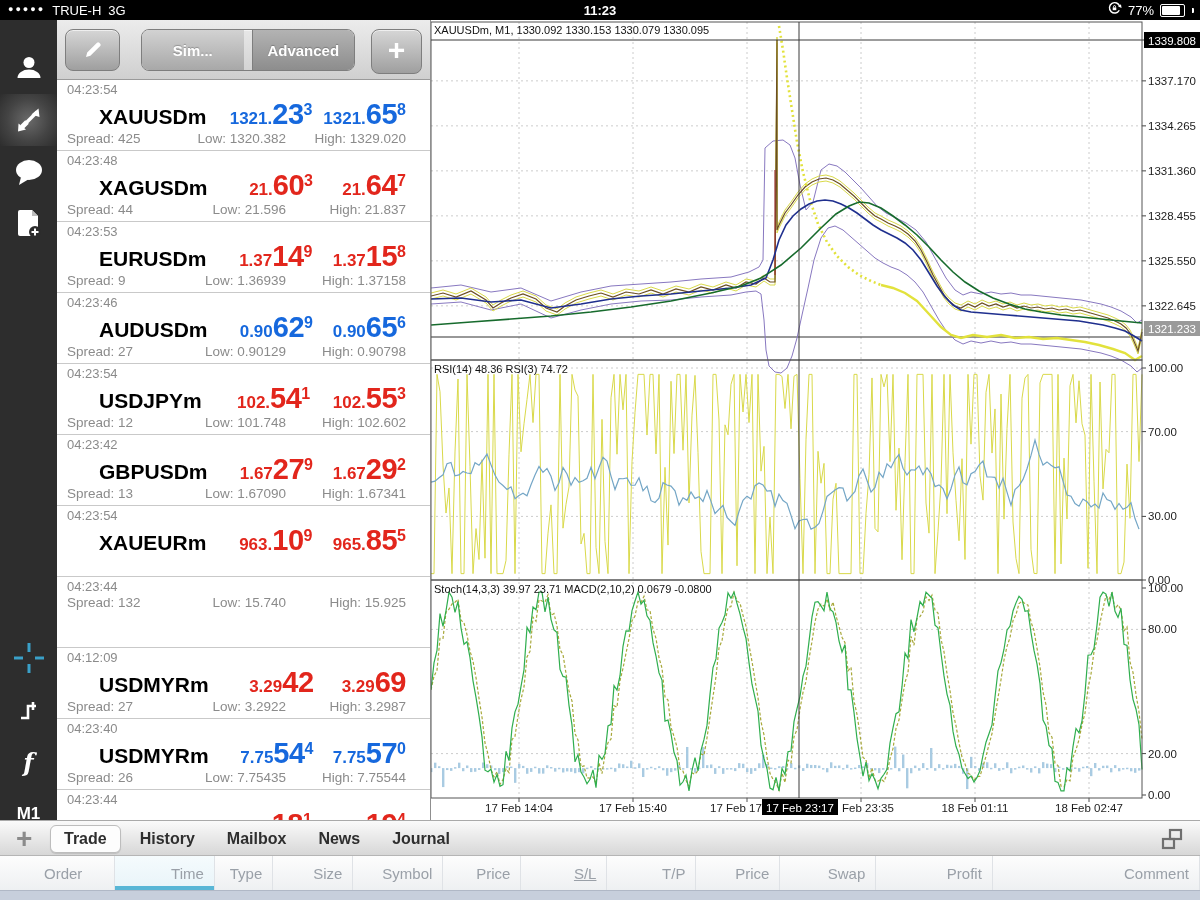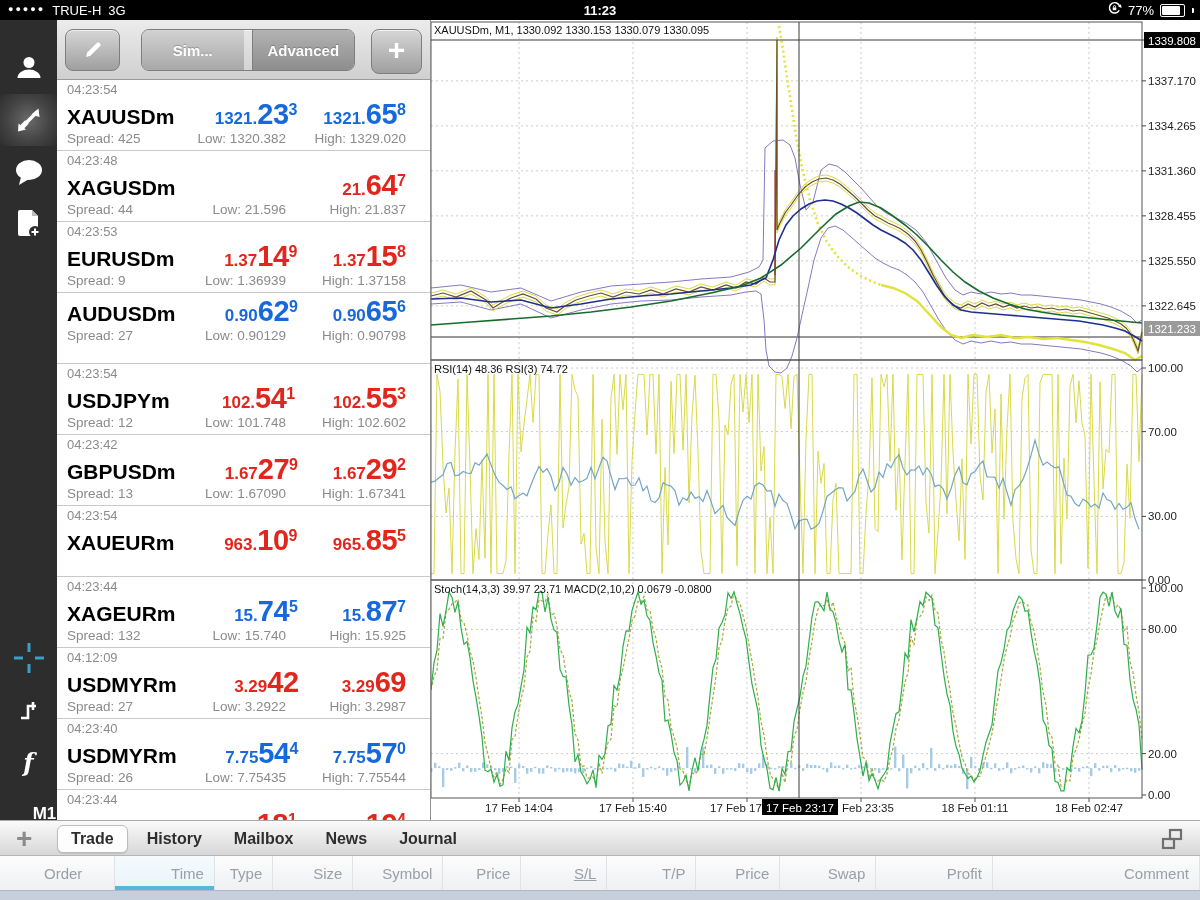--- a/index.html
+++ b/index.html
@@ -15,55 +15,55 @@
   .batt{position:relative;width:23px;height:11px;border:1px solid #fff;border-radius:2px;display:inline-block;}
   .batt .fill{position:absolute;left:1px;top:1px;bottom:1px;width:77%;background:#fff;border-radius:1px;}
   .batt-tip{width:2px;height:5px;background:#fff;border-radius:0 1px 1px 0;margin-left:1px;}
 
   
   .main{position:absolute;left:0;top:20px;width:1200px;height:800px;}
   .sidebar{position:absolute;left:0;top:0;width:57px;height:800px;background:#2d2d2d;}
   .side-ic{position:absolute;left:0;width:57px;height:52px;display:flex;align-items:center;justify-content:center;}
   .side-ic.sel{background:radial-gradient(circle at 50% 50%,#6a6a6a 0%,#444 55%,#2d2d2d 100%);}
   .side-f{font-family:"DejaVu Serif",serif;font-style:italic;font-weight:700;font-size:24px;color:#fff;}
-  .side-m1{font-size:17px;font-weight:700;color:#fff;padding-left:32px;}
+  .side-m1{font-size:17px;font-weight:700;color:#fff;}
 
   
   .quotes{position:absolute;left:57px;top:0;width:374px;height:800px;background:#fff;overflow:hidden;border-right:1px solid #8f8f8f;box-sizing:border-box;}
   .qtoolbar{position:relative;height:60px;background:linear-gradient(#ececec,#cfcfcf);border-bottom:1px solid #9a9a9a;box-sizing:border-box;}
   .tbtn{position:absolute;top:9px;height:40px;border:1px solid #7e7e7e;border-radius:8px;background:linear-gradient(#d6d6d6,#9f9f9f);box-shadow:inset 0 1px 0 rgba(255,255,255,.6);display:flex;align-items:center;justify-content:center;color:#fff;font-weight:700;}
   .tbtn.pencil{left:8px;width:53px;}
   .tbtn.plus{right:8px;width:49px;font-size:30px;line-height:1;padding-bottom:3px;}
   .seg{position:absolute;left:84px;top:9px;width:212px;height:40px;border:1px solid #7e7e7e;border-radius:8px;overflow:hidden;display:flex;box-shadow:inset 0 1px 0 rgba(255,255,255,.5);gap:8px;}
   .seg .s{flex:1;display:flex;align-items:center;justify-content:center;color:#fff;font-weight:700;font-size:15px;background:linear-gradient(#d2d2d2,#a8a8a8);text-shadow:0 -1px 1px rgba(0,0,0,.25);}
   .seg .s.sel{background:linear-gradient(#b3b3b3,#8d8d8d);border-left:1px solid #7e7e7e;}
   .qlist{position:relative;}
   .qrow{height:71px;border-bottom:1px solid #c9c9c9;box-sizing:border-box;padding:2px 24px 0 10px;background:#fff;}
   .qtime{font-size:13px;color:#8b8b8b;height:16px;}
-  .qmid{display:flex;align-items:baseline;height:33px;}
+  .qmid{display:flex;align-items:baseline;height:33px;margin-left:32px;}
   .qsym{flex:1;font-size:21px;font-weight:700;color:#000;}
   .qprice{text-align:right;white-space:nowrap;font-weight:700;}
   .qprice.bid{width:136px;}
   .qprice.ask{width:120px;}
   .qprice .sm{font-size:17px;}
   .qprice .bg{font-size:29px;letter-spacing:-.5px;}
   .qprice .sup{font-size:16px;position:relative;top:-9px;}
   .up{color:#1668dd;} .down{color:#e2261c;}
   .qbot{display:flex;font-size:13.5px;color:#8b8b8b;height:19px;}
   .qspread{flex:1;}
   .qlow{width:136px;text-align:right;}
   .qhigh{width:120px;text-align:right;}
 
   
   .chartwrap{position:absolute;left:431px;top:0;width:769px;height:800px;background:#fff;}
 
   
   .tabbar{position:absolute;left:0;top:820px;width:1200px;height:36px;background:linear-gradient(#fafafa,#d7d7d7);border-top:1px solid #a9a9a9;border-bottom:1px solid #b5b5b5;box-sizing:border-box;}
   .tb-plus{position:absolute;left:16px;top:2px;font-size:28px;font-weight:700;color:#8b8b8b;}
-  .tabs{position:absolute;left:57px;top:0;height:36px;display:flex;align-items:center;gap:6px;}
+  .tabs{position:absolute;left:50px;top:0;height:36px;display:flex;align-items:center;gap:6px;}
   .tab{padding:4px 13px;font-size:16px;font-weight:700;color:#2e2e2e;border-radius:6px;}
   .tab.sel{background:#fdfdfd;border:1px solid #bdbdbd;box-shadow:0 1px 1px rgba(0,0,0,.12);}
   .tb-layout{position:absolute;right:16px;top:7px;}
 
   
   .theader{position:absolute;left:0;top:856px;width:1200px;height:34px;background:linear-gradient(#fdfdfd,#eef0f2);display:flex;font-size:15px;color:#9aa0a8;}
   .thcell{box-sizing:border-box;border-right:1px solid #dfe2e6;display:flex;align-items:center;justify-content:flex-end;padding:0 10px;position:relative;}
   .thcell.left{justify-content:flex-start;}
   .thcell.sorted{background:linear-gradient(#f5fbfd,#e8f4f9);}
   .thcell.sorted:after{content:"";position:absolute;left:0;right:0;bottom:0;height:4px;background:#58b6d6;}
@@ -184,20 +184,21 @@
             <div class="qbot">
               <div class="qspread">Spread: 425</div>
               <div class="qlow">Low: 1320.382</div>
               <div class="qhigh">High: 1329.020</div>
             </div>
           </div>
           <div class="qrow">
             <div class="qtime">04:23:48</div>
             <div class="qmid">
               <div class="qsym">XAGUSDm</div>
+              <div class="qprice bid down"><span class="sm">21.</span><span class="bg">60</span><span class="sup">3</span></div>
               <div class="qprice ask down"><span class="sm">21.</span><span class="bg">64</span><span class="sup">7</span></div>
             </div>
             <div class="qbot">
               <div class="qspread">Spread: 44</div>
               <div class="qlow">Low: 21.596</div>
               <div class="qhigh">High: 21.837</div>
             </div>
           </div>
           <div class="qrow">
             <div class="qtime">04:23:53</div>
@@ -206,20 +207,21 @@
               <div class="qprice bid down"><span class="sm">1.37</span><span class="bg">14</span><span class="sup">9</span></div>
               <div class="qprice ask down"><span class="sm">1.37</span><span class="bg">15</span><span class="sup">8</span></div>
             </div>
             <div class="qbot">
               <div class="qspread">Spread: 9</div>
               <div class="qlow">Low: 1.36939</div>
               <div class="qhigh">High: 1.37158</div>
             </div>
           </div>
           <div class="qrow">
+            <div class="qtime">04:23:46</div>
             <div class="qmid">
               <div class="qsym">AUDUSDm</div>
               <div class="qprice bid up"><span class="sm">0.90</span><span class="bg">62</span><span class="sup">9</span></div>
               <div class="qprice ask up"><span class="sm">0.90</span><span class="bg">65</span><span class="sup">6</span></div>
             </div>
             <div class="qbot">
               <div class="qspread">Spread: 27</div>
               <div class="qlow">Low: 0.90129</div>
               <div class="qhigh">High: 0.90798</div>
             </div>
@@ -253,25 +255,20 @@
           <div class="qrow">
             <div class="qtime">04:23:54</div>
             <div class="qmid">
               <div class="qsym">XAUEURm</div>
               <div class="qprice bid down"><span class="sm">963.</span><span class="bg">10</span><span class="sup">9</span></div>
               <div class="qprice ask down"><span class="sm">965.</span><span class="bg">85</span><span class="sup">5</span></div>
             </div>
           </div>
           <div class="qrow">
             <div class="qtime">04:23:44</div>
-            <div class="qmid">
-              <div class="qsym">XAGEURm</div>
-              <div class="qprice bid up"><span class="sm">15.</span><span class="bg">74</span><span class="sup">5</span></div>
-              <div class="qprice ask up"><span class="sm">15.</span><span class="bg">87</span><span class="sup">7</span></div>
-            </div>
             <div class="qbot">
               <div class="qspread">Spread: 132</div>
               <div class="qlow">Low: 15.740</div>
               <div class="qhigh">High: 15.925</div>
             </div>
           </div>
           <div class="qrow">
             <div class="qtime">04:12:09</div>
             <div class="qmid">
               <div class="qsym">USDMYRm</div>

